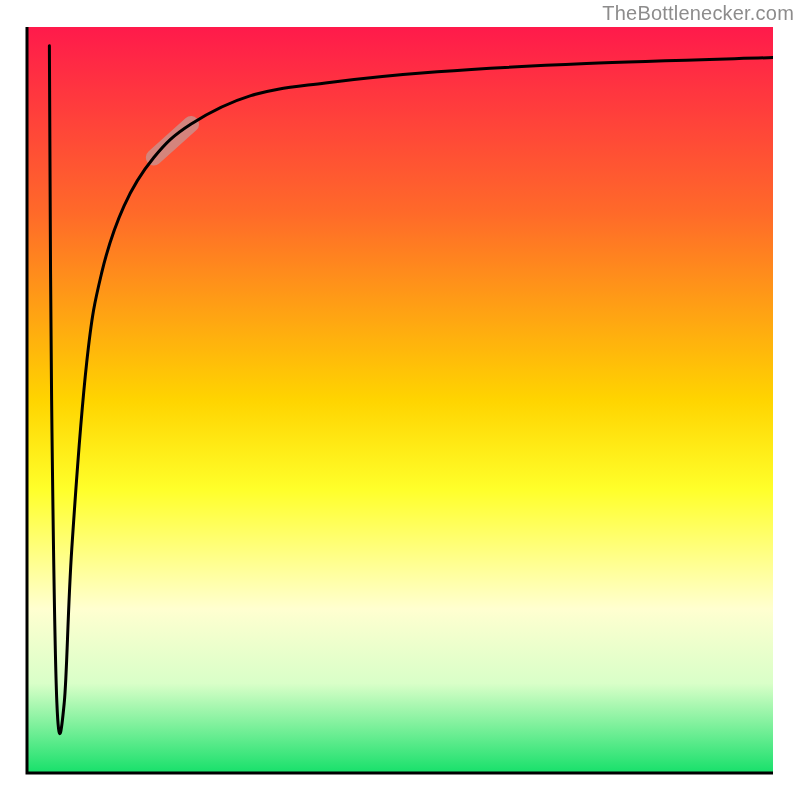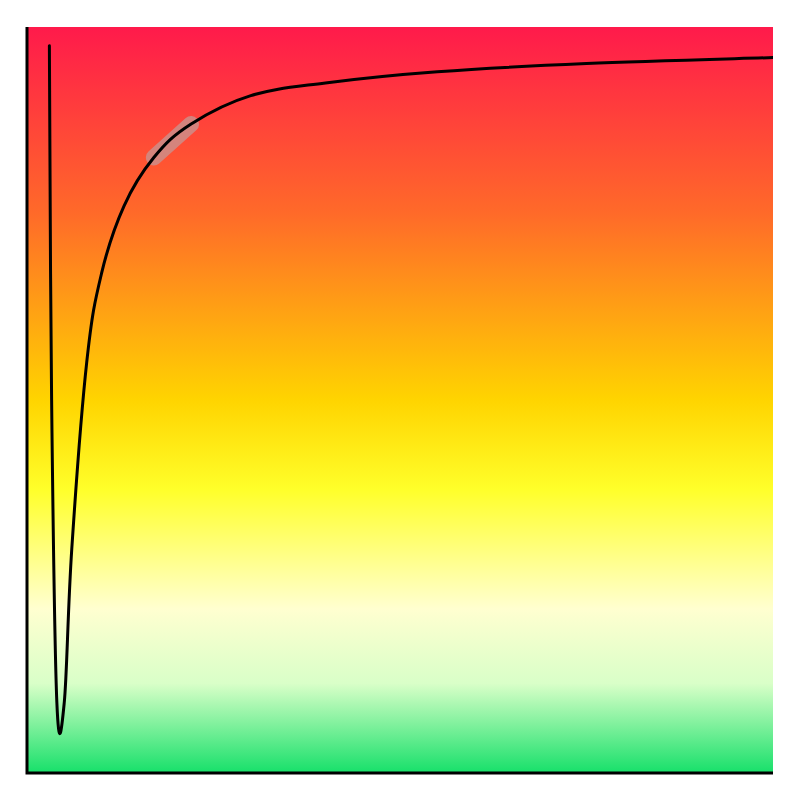--- a/index.html
+++ b/index.html
@@ -26,20 +26,21 @@
     letter-spacing: 0.2px;
   }
   svg {
     display: block;
   }
 </style>
 </head>
 <body>
 
 <div class="stage">
+  <div class="attribution">TheBottlenecker.com</div>
 
   <svg id="chart-svg" width="800" height="800" viewBox="0 0 800 800">
     <defs>
       <linearGradient id="bg-grad" x1="0" y1="0" x2="0" y2="1">
           <stop offset="0%" stop-color="#ff1a4b"></stop>
           <stop offset="25%" stop-color="#ff6a29"></stop>
           <stop offset="50%" stop-color="#ffd400"></stop>
           <stop offset="62%" stop-color="#ffff2a"></stop>
           <stop offset="78%" stop-color="#ffffd0"></stop>
           <stop offset="88%" stop-color="#d9ffc8"></stop>

